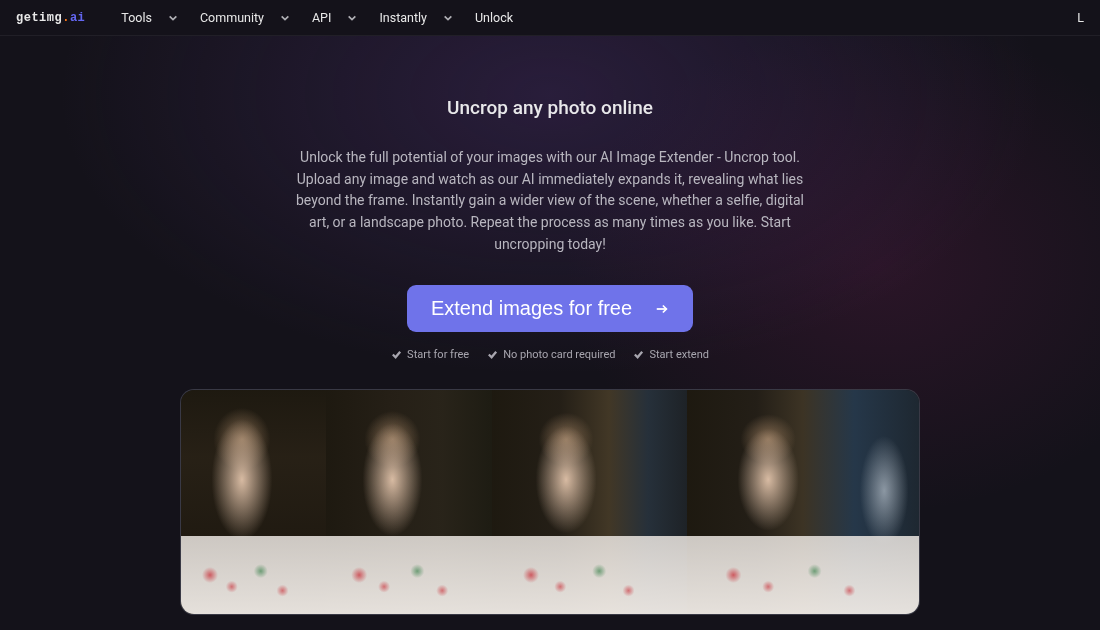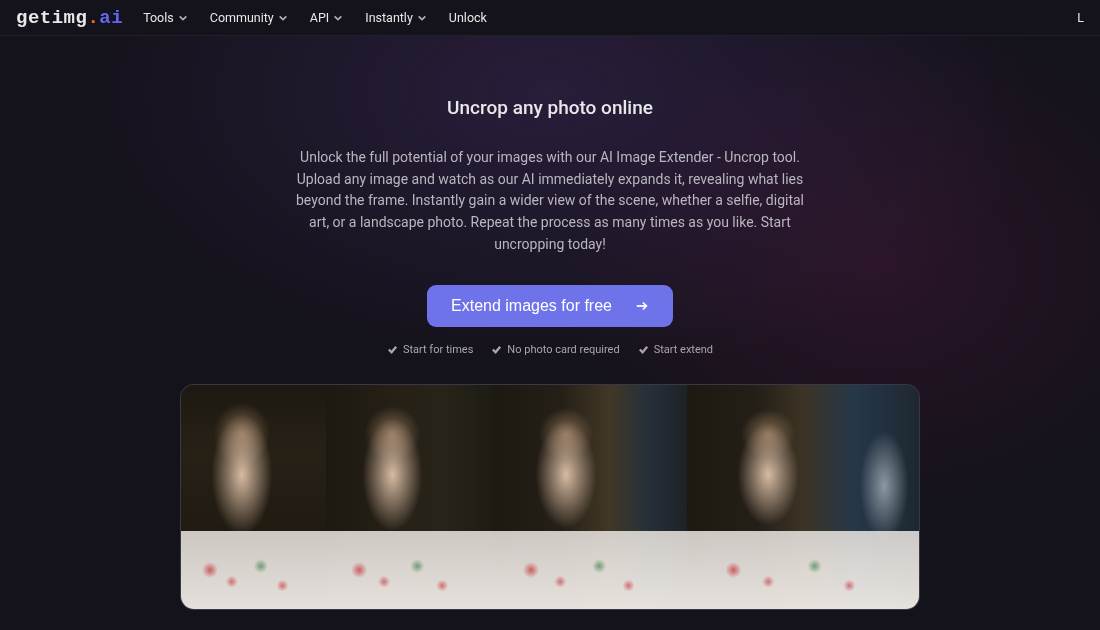--- a/index.html
+++ b/index.html
@@ -18,39 +18,39 @@
     .navbar {
       display: flex;
       align-items: center;
       padding: 0 16px;
       height: 36px;
       border-bottom: 1px solid rgba(255,255,255,0.06);
       background: #14121a;
     }
     .logo {
       font-family: 'Courier New', monospace;
-      font-size: 19px;
+      font-size: 12px;
       letter-spacing: 0.5px;
       font-weight: 600;
-      margin-right: 20px;
+      margin-right: 36px;
     }
     .logo .getimg { color: #e8e8e8; }
     .logo .dot { color: #f97316; }
     .logo .ai { color: #6366f1; }
     .nav-items {
       display: flex;
       gap: 22px;
       align-items: center;
     }
     .nav-item {
       font-size: 12.5px;
       color: #e8e8e8;
       display: flex;
       align-items: center;
-      gap: 4px;
+      gap: 16px;
       cursor: pointer;
     }
     .chevron-down {
       width: 10px;
       height: 10px;
       display: inline-flex;
       align-items: center;
     }
     .chevron-down svg {
       stroke: #b0b0b5;
@@ -92,21 +92,21 @@
     }
     .cta-button {
       display: inline-flex;
       align-items: center;
       gap: 23px;
       background: #6f73ea;
       color: #fff;
       border: none;
       padding: 12px 24px;
       border-radius: 9px;
-      font-size: 16px;
+      font-size: 20px;
       font-weight: 500;
       margin-top: 30px;
       cursor: pointer;
     }
     .cta-button .arrow {
       width: 14px;
       height: 14px;
       display: inline-flex;
       align-items: center;
     }
@@ -259,21 +259,21 @@
         </svg>
       </span>
   </button>
   <div class="features">
     <div class="feature">
       <span class="check">
           <svg viewBox="0 0 12 12">
             <polyline points="2,6 5,9 10,3"></polyline>
           </svg>
         </span>
-      <span>Start for times</span>
+      <span>Start for free</span>
     </div>
     <div class="feature">
       <span class="check">
           <svg viewBox="0 0 12 12">
             <polyline points="2,6 5,9 10,3"></polyline>
           </svg>
         </span>
       <span>No photo card required</span>
     </div>
     <div class="feature">

